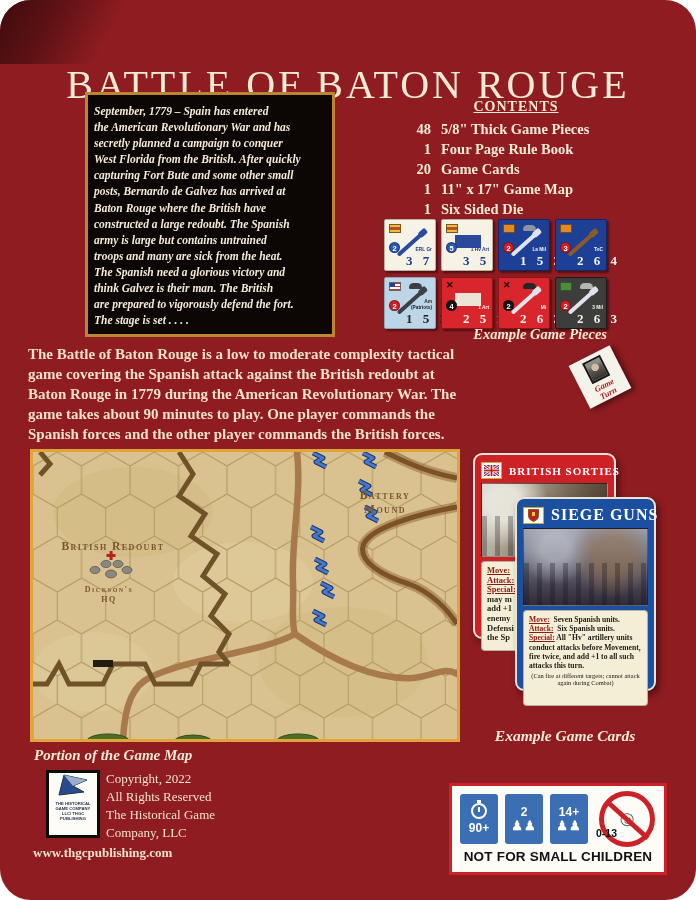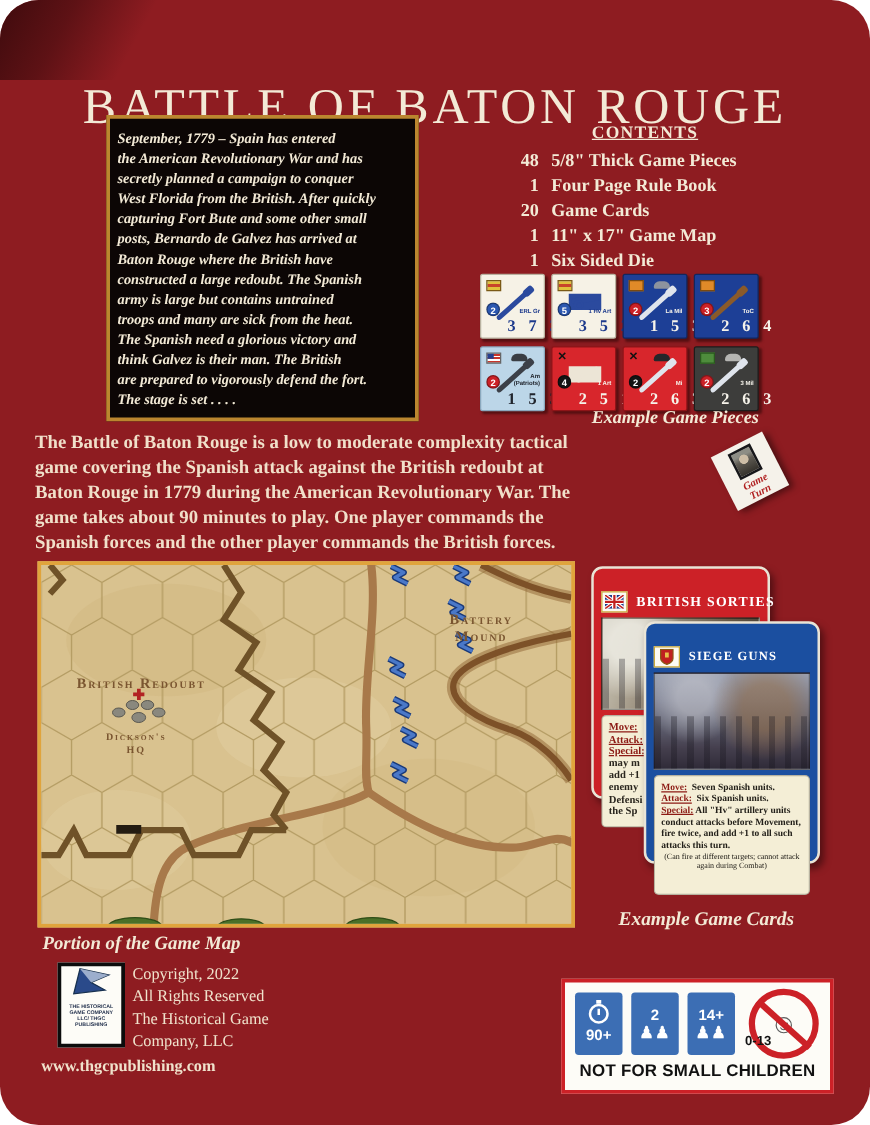--- a/index.html
+++ b/index.html
@@ -123,24 +123,24 @@
   .map svg{position:absolute;top:0;left:0;}
   .map-caption{
     position:absolute;left:34px;top:747px;color:#f3ead6;
     font-style:italic;font-weight:bold;font-size:15px;
   }
   .maplbl{font-family:"Liberation Serif",serif;font-weight:bold;fill:#7a5530;font-variant:small-caps;letter-spacing:1.5px;}
   
   .card{position:absolute;border-radius:9px;box-sizing:border-box;box-shadow:3px 4px 6px rgba(25,4,5,.5);}
   .card-british{left:473px;top:453px;width:143px;height:186px;background:#cc2127;border:2px solid #e9e4d6;z-index:1;}
   .card-siege{left:515px;top:497px;width:141px;height:194px;background:#1b4fa0;border:2px solid #e9e4d6;z-index:2;}
-  .card-head{display:flex;align-items:center;padding:18px 6px 3px 6px;}
+  .card-head{display:flex;align-items:center;padding:7px 6px 3px 6px;}
   .card-chip{width:19px;height:15px;background:#fdfbf3;border:1px solid #c9a93c;display:flex;align-items:center;justify-content:center;flex:0 0 auto;}
   .card-title{color:#fff;font-weight:bold;font-size:11px;letter-spacing:1px;margin-left:7px;white-space:nowrap;}
-  .card-siege .card-title{font-size:10px;}
+  .card-siege .card-title{font-size:16px;}
   .card-art{margin:1px 6px;height:72px;border:1px solid rgba(0,0,0,.35);position:relative;overflow:hidden;}
   .art-british{
     background:radial-gradient(circle at 18% 28%,rgba(235,233,224,.9) 0 14%,transparent 38%),
                linear-gradient(112deg,#d4d1c5 0%,#b3ab9a 24%,#8c7f6e 46%,#6b5a47 66%,#4e4437 84%,#3a322a 100%);
   }
   .art-siege{height:76px;
     background:radial-gradient(circle at 72% 35%,rgba(150,110,70,.55) 0 18%,transparent 42%),
                radial-gradient(circle at 25% 25%,rgba(210,210,215,.5) 0 12%,transparent 34%),
                linear-gradient(180deg,#9aa0b0 0%,#7e8294 28%,#5f6070 55%,#453f4e 78%,#2f2b38 100%);
   }

